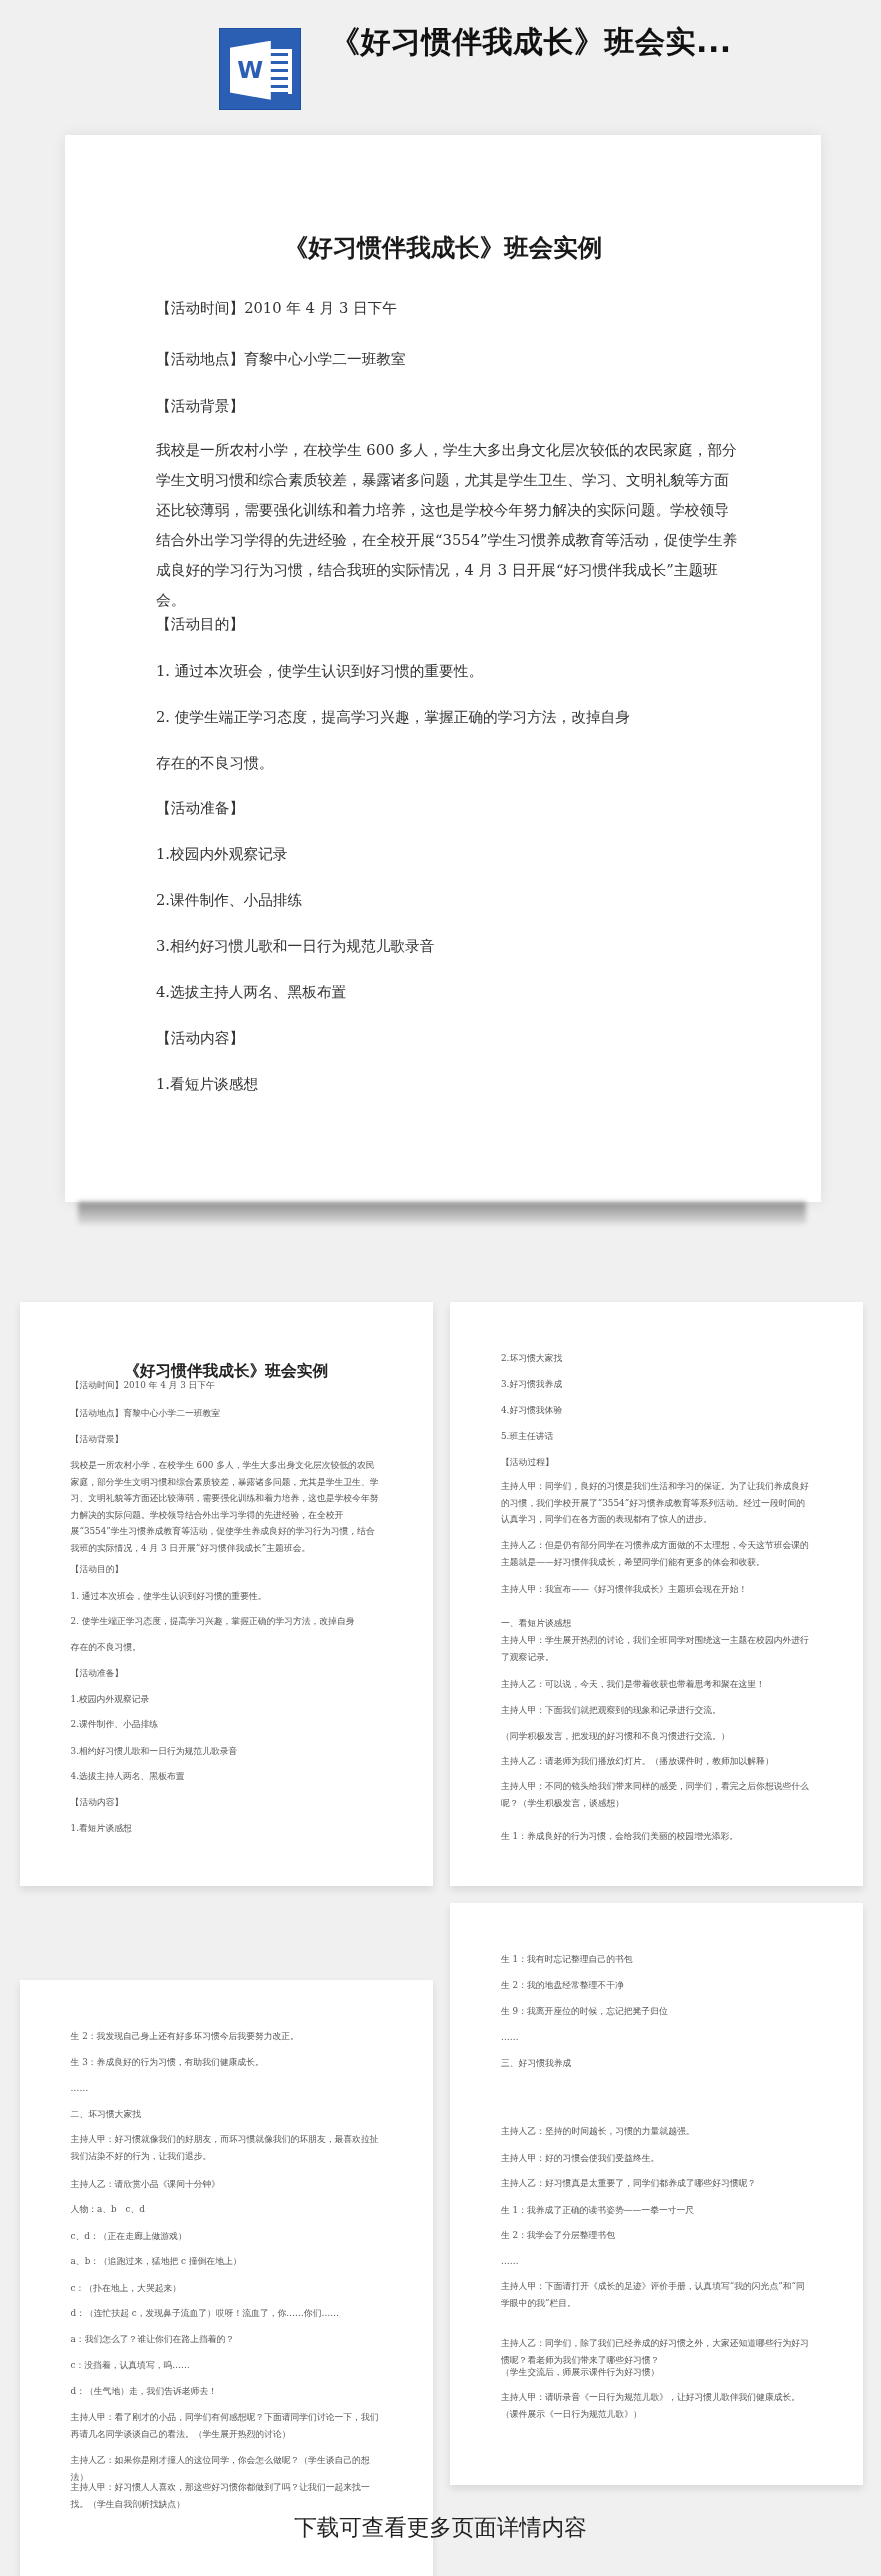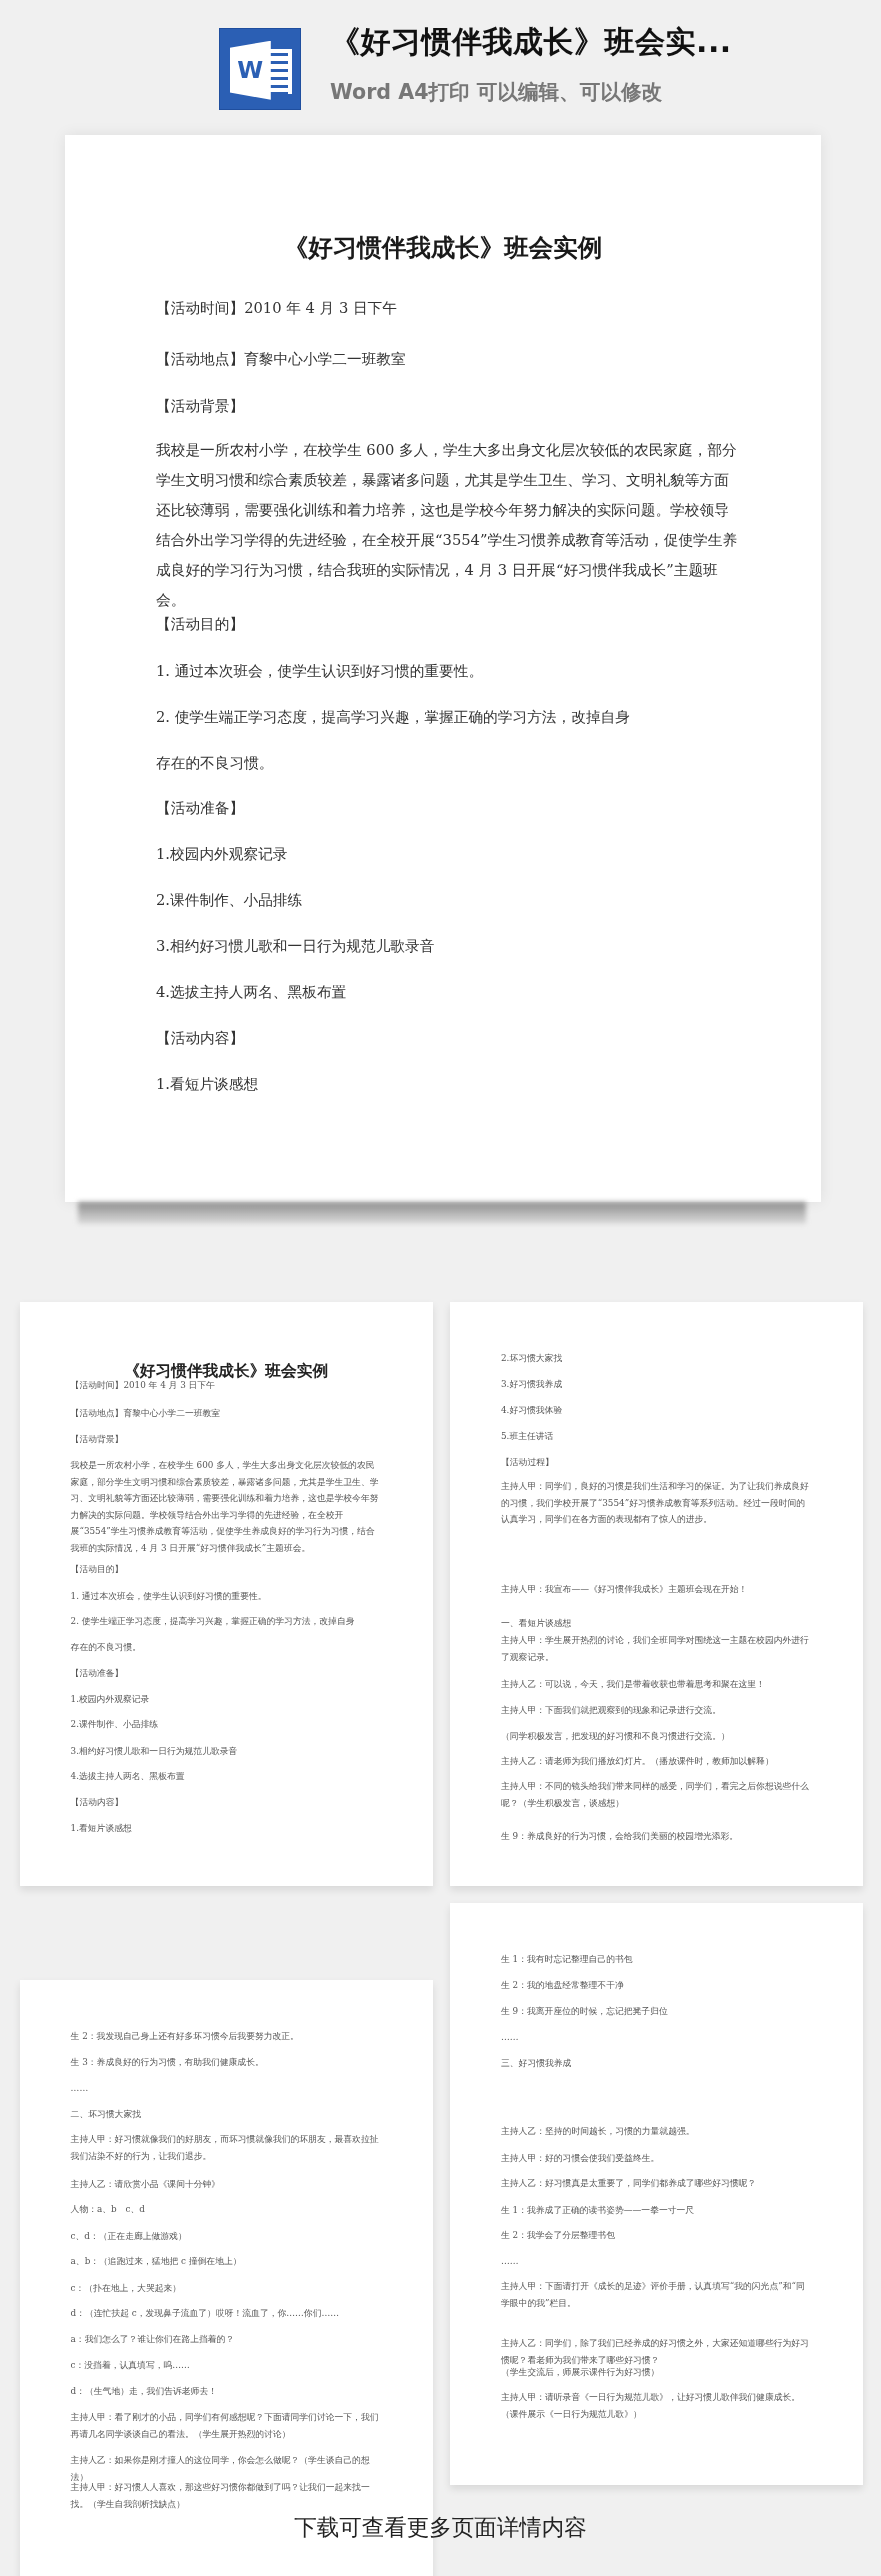--- a/index.html
+++ b/index.html
@@ -45,21 +45,20 @@
         <i></i>
         <i></i>
         <i></i>
         <i></i>
         <i></i>
       </div>
     <div class="doc-front"></div>
     <div class="w-letter">W</div>
   </div>
   <div class="header-title">《好习惯伴我成长》班会实...</div>
-  <div class="header-sub">Word A4打印 可以编辑、可以修改</div>
 </div>
 
 <div class="main-page">
   <div class="doc-title">《好习惯伴我成长》班会实例</div>
   <div class="line" style="top:164px">【活动时间】2010 年 4 月 3 日下午</div>
   <div class="line" style="top:215px">【活动地点】育黎中心小学二一班教室</div>
   <div class="line" style="top:262px">【活动背景】</div>
   <div class="para" style="top:300px">我校是一所农村小学，在校学生 600 多人，学生大多出身文化层次较低的农民家庭，部分学生文明习惯和综合素质较差，暴露诸多问题，尤其是学生卫生、学习、文明礼貌等方面还比较薄弱，需要强化训练和着力培养，这也是学校今年努力解决的实际问题。学校领导结合外出学习学得的先进经验，在全校开展“3554”学生习惯养成教育等活动，促使学生养成良好的学习行为习惯，结合我班的实际情况，4 月 3 日开展“好习惯伴我成长”主题班会。</div>
   <div class="line" style="top:480px">【活动目的】</div>
   <div class="line" style="top:527px">1. 通过本次班会，使学生认识到好习惯的重要性。</div>
@@ -94,29 +93,30 @@
   <div class="t-line" style="top:521px">1.看短片谈感想</div>
 </div>
 
 <div class="thumb" style="left:450px; top:1302px; height:584px;">
   <div class="t-line" style="top:51px">2.坏习惯大家找</div>
   <div class="t-line" style="top:77px">3.好习惯我养成</div>
   <div class="t-line" style="top:103px">4.好习惯我体验</div>
   <div class="t-line" style="top:129px">5.班主任讲话</div>
   <div class="t-line" style="top:155px">【活动过程】</div>
   <div class="t-para" style="top:176px">主持人甲：同学们，良好的习惯是我们生活和学习的保证。为了让我们养成良好的习惯，我们学校开展了“3554”好习惯养成教育等系列活动。经过一段时间的认真学习，同学们在各方面的表现都有了惊人的进步。</div>
+  <div class="t-para" style="top:235px">主持人乙：但是仍有部分同学在习惯养成方面做的不太理想，今天这节班会课的主题就是——好习惯伴我成长，希望同学们能有更多的体会和收获。</div>
   <div class="t-line" style="top:282px">主持人甲：我宣布——《好习惯伴我成长》主题班会现在开始！</div>
   <div class="t-line" style="top:316px">一、看短片谈感想</div>
   <div class="t-para" style="top:330px">主持人甲：学生展开热烈的讨论，我们全班同学对围绕这一主题在校园内外进行了观察记录。</div>
   <div class="t-line" style="top:377px">主持人乙：可以说，今天，我们是带着收获也带着思考和聚在这里！</div>
   <div class="t-line" style="top:403px">主持人甲：下面我们就把观察到的现象和记录进行交流。</div>
   <div class="t-line" style="top:429px">（同学积极发言，把发现的好习惯和不良习惯进行交流。）</div>
   <div class="t-line" style="top:454px">主持人乙：请老师为我们播放幻灯片。（播放课件时，教师加以解释）</div>
   <div class="t-para" style="top:476px">主持人甲：不同的镜头给我们带来同样的感受，同学们，看完之后你想说些什么呢？（学生积极发言，谈感想）</div>
-  <div class="t-line" style="top:529px">生 9：养成良好的行为习惯，会给我们美丽的校园增光添彩。</div>
+  <div class="t-line" style="top:529px">生 1：养成良好的行为习惯，会给我们美丽的校园增光添彩。</div>
 </div>
 
 <div class="thumb" style="left:19.6px; top:1980px; height:731px;">
   <div class="t-line" style="top:51px">生 2：我发现自己身上还有好多坏习惯今后我要努力改正。</div>
   <div class="t-line" style="top:77px">生 3：养成良好的行为习惯，有助我们健康成长。</div>
   <div class="t-line" style="top:103px">……</div>
   <div class="t-line" style="top:129px">二、坏习惯大家找</div>
   <div class="t-para" style="top:151px">主持人甲：好习惯就像我们的好朋友，而坏习惯就像我们的坏朋友，最喜欢拉扯我们沾染不好的行为，让我们退步。</div>
   <div class="t-line" style="top:199px">主持人乙：请欣赏小品《课间十分钟》</div>
   <div class="t-line" style="top:224px">人物：a、b　c、d</div>

